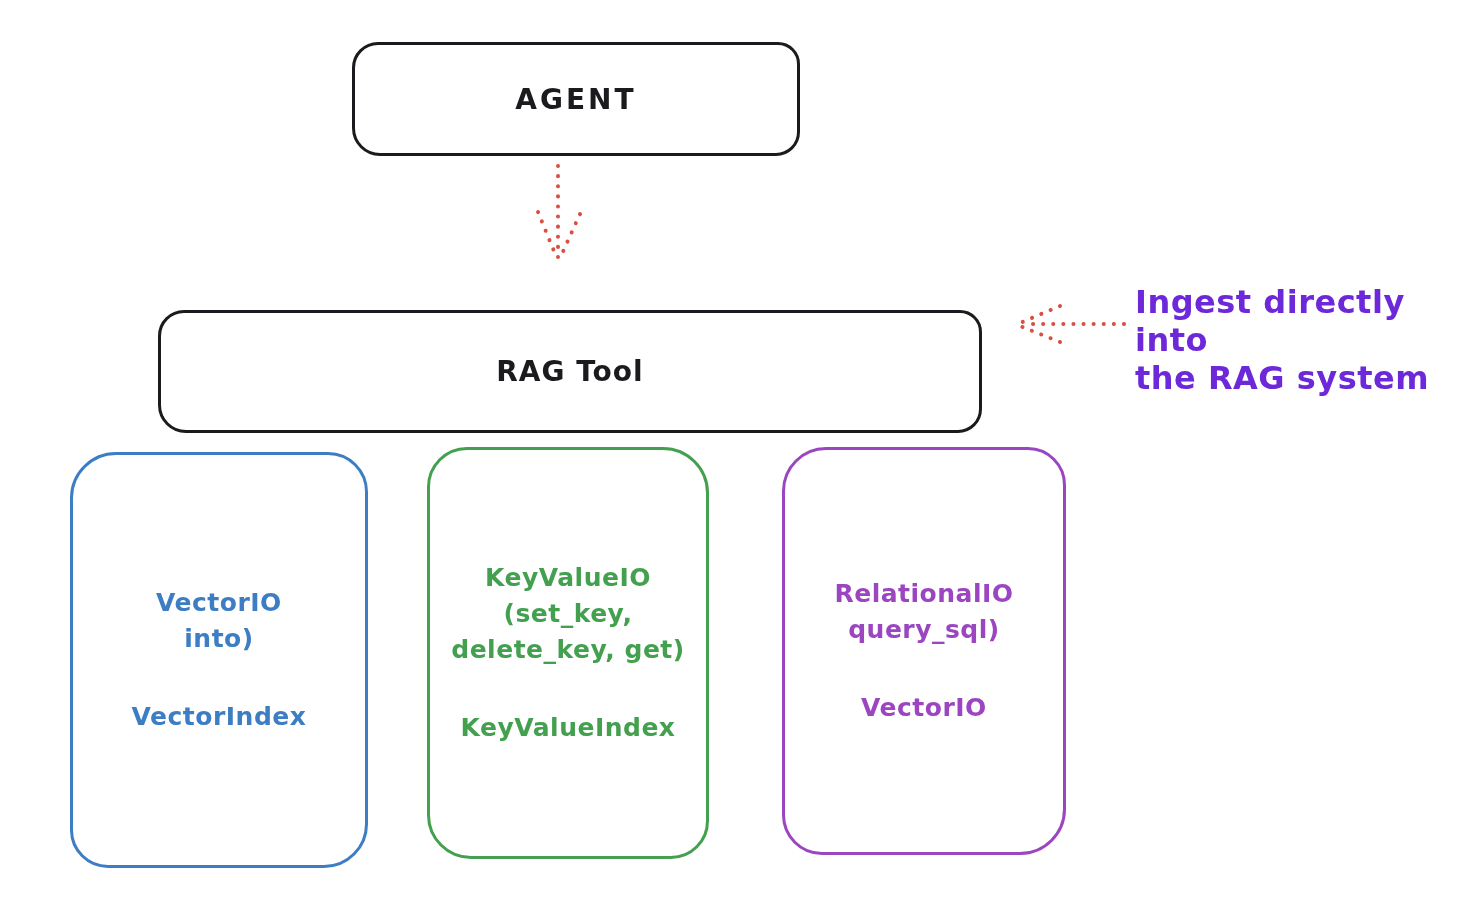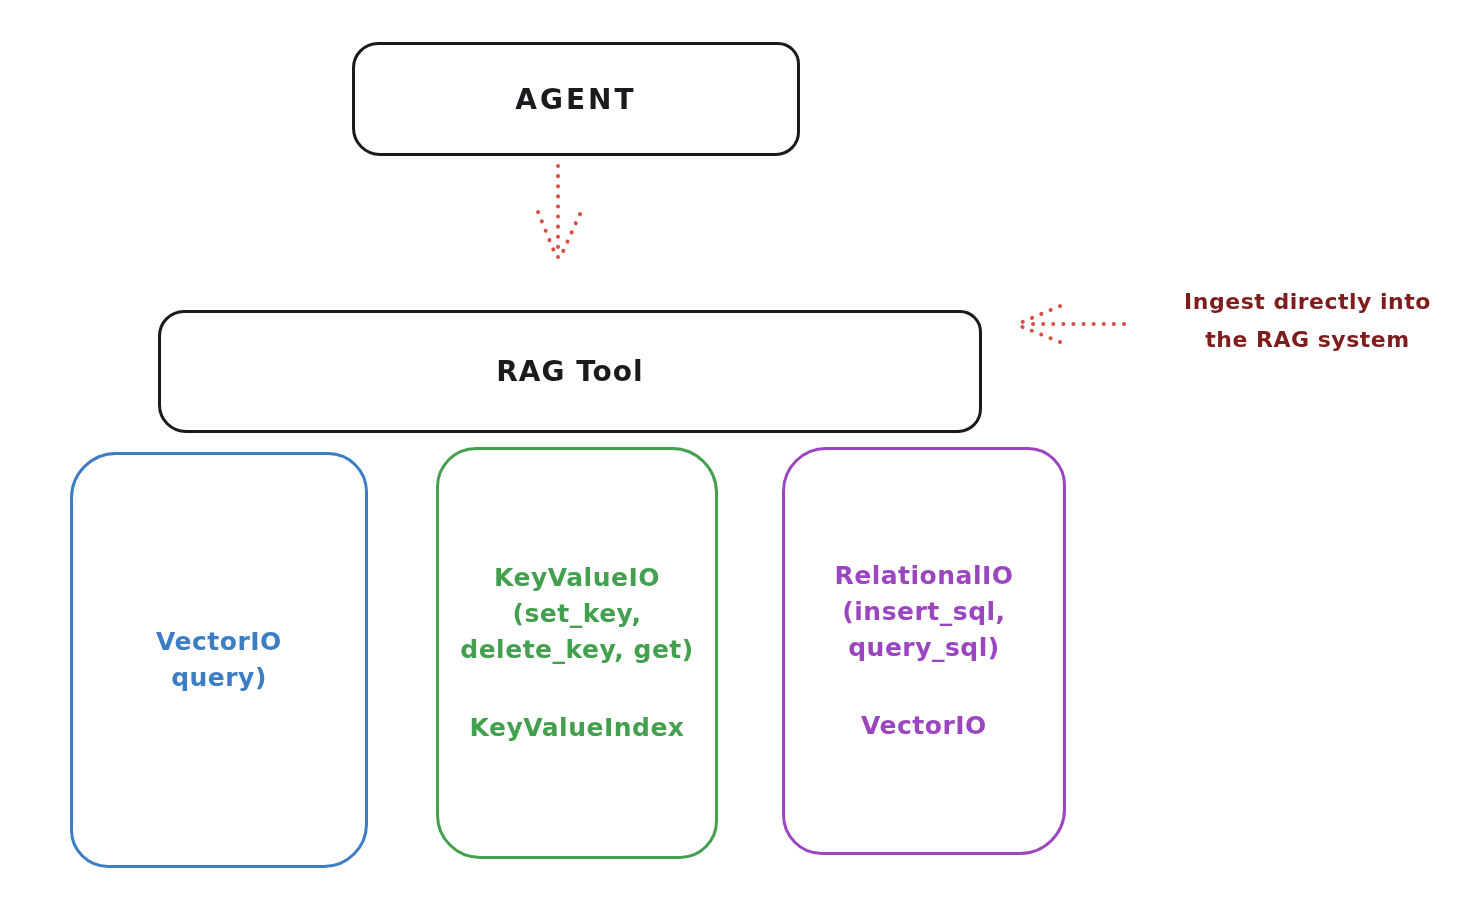--- a/index.html
+++ b/index.html
@@ -67,21 +67,20 @@
     border-color: #3c7dc3;
     color: #3c7dc3;
     border-radius: 46px 40px 44px 38px;
   }
   .box-keyvalue {
     left: 427px; top: 447px;
     width: 282px; height: 412px;
     border-color: #43a04e;
     color: #43a04e;
     border-radius: 40px 46px 38px 44px;
-    margin-left: 9px;
   }
   .box-relational {
     left: 782px; top: 447px;
     width: 284px; height: 408px;
     border-color: #9b46c0;
     color: #9b46c0;
     border-radius: 44px 38px 46px 40px;
   }
 
   
@@ -95,23 +94,23 @@
     stroke-linecap: round;
     stroke-dasharray: 0.1 10;
     fill: none;
   }
 
   
   .annotation {
     position: absolute;
     left: 1135px; top: 283px;
     width: 345px;
-    text-align: center;
-    color: #7f1d1d;
-    font-size: 22px;
+    text-align: left;
+    color: #6d28d9;
+    font-size: 32px;
     font-weight: 700;
     line-height: 38px;
     letter-spacing: 0.5px;
   }
 </style>
 </head>
 <body>
 
 <div class="canvas">
 
@@ -136,35 +135,35 @@
   </svg>
 
   <div class="annotation">
     <div>Ingest directly into</div>
     <div>the RAG system</div>
   </div>
 
   <div class="hd-box storage-box box-vector">
     <div class="params">
       <span>VectorIO</span>
-      <span>query)</span>
+      <span>into)</span>
     </div>
+    <div class="index-label">VectorIndex</div>
   </div>
 
   <div class="hd-box storage-box box-keyvalue">
     <div class="params">
       <span>KeyValueIO</span>
       <span>(set_key,</span>
       <span>delete_key, get)</span>
     </div>
     <div class="index-label">KeyValueIndex</div>
   </div>
 
   <div class="hd-box storage-box box-relational">
     <div class="params">
       <span>RelationalIO</span>
-      <span>(insert_sql,</span>
       <span>query_sql)</span>
     </div>
     <div class="index-label">VectorIO</div>
   </div>
 
 </div>
 
 </body></html>

